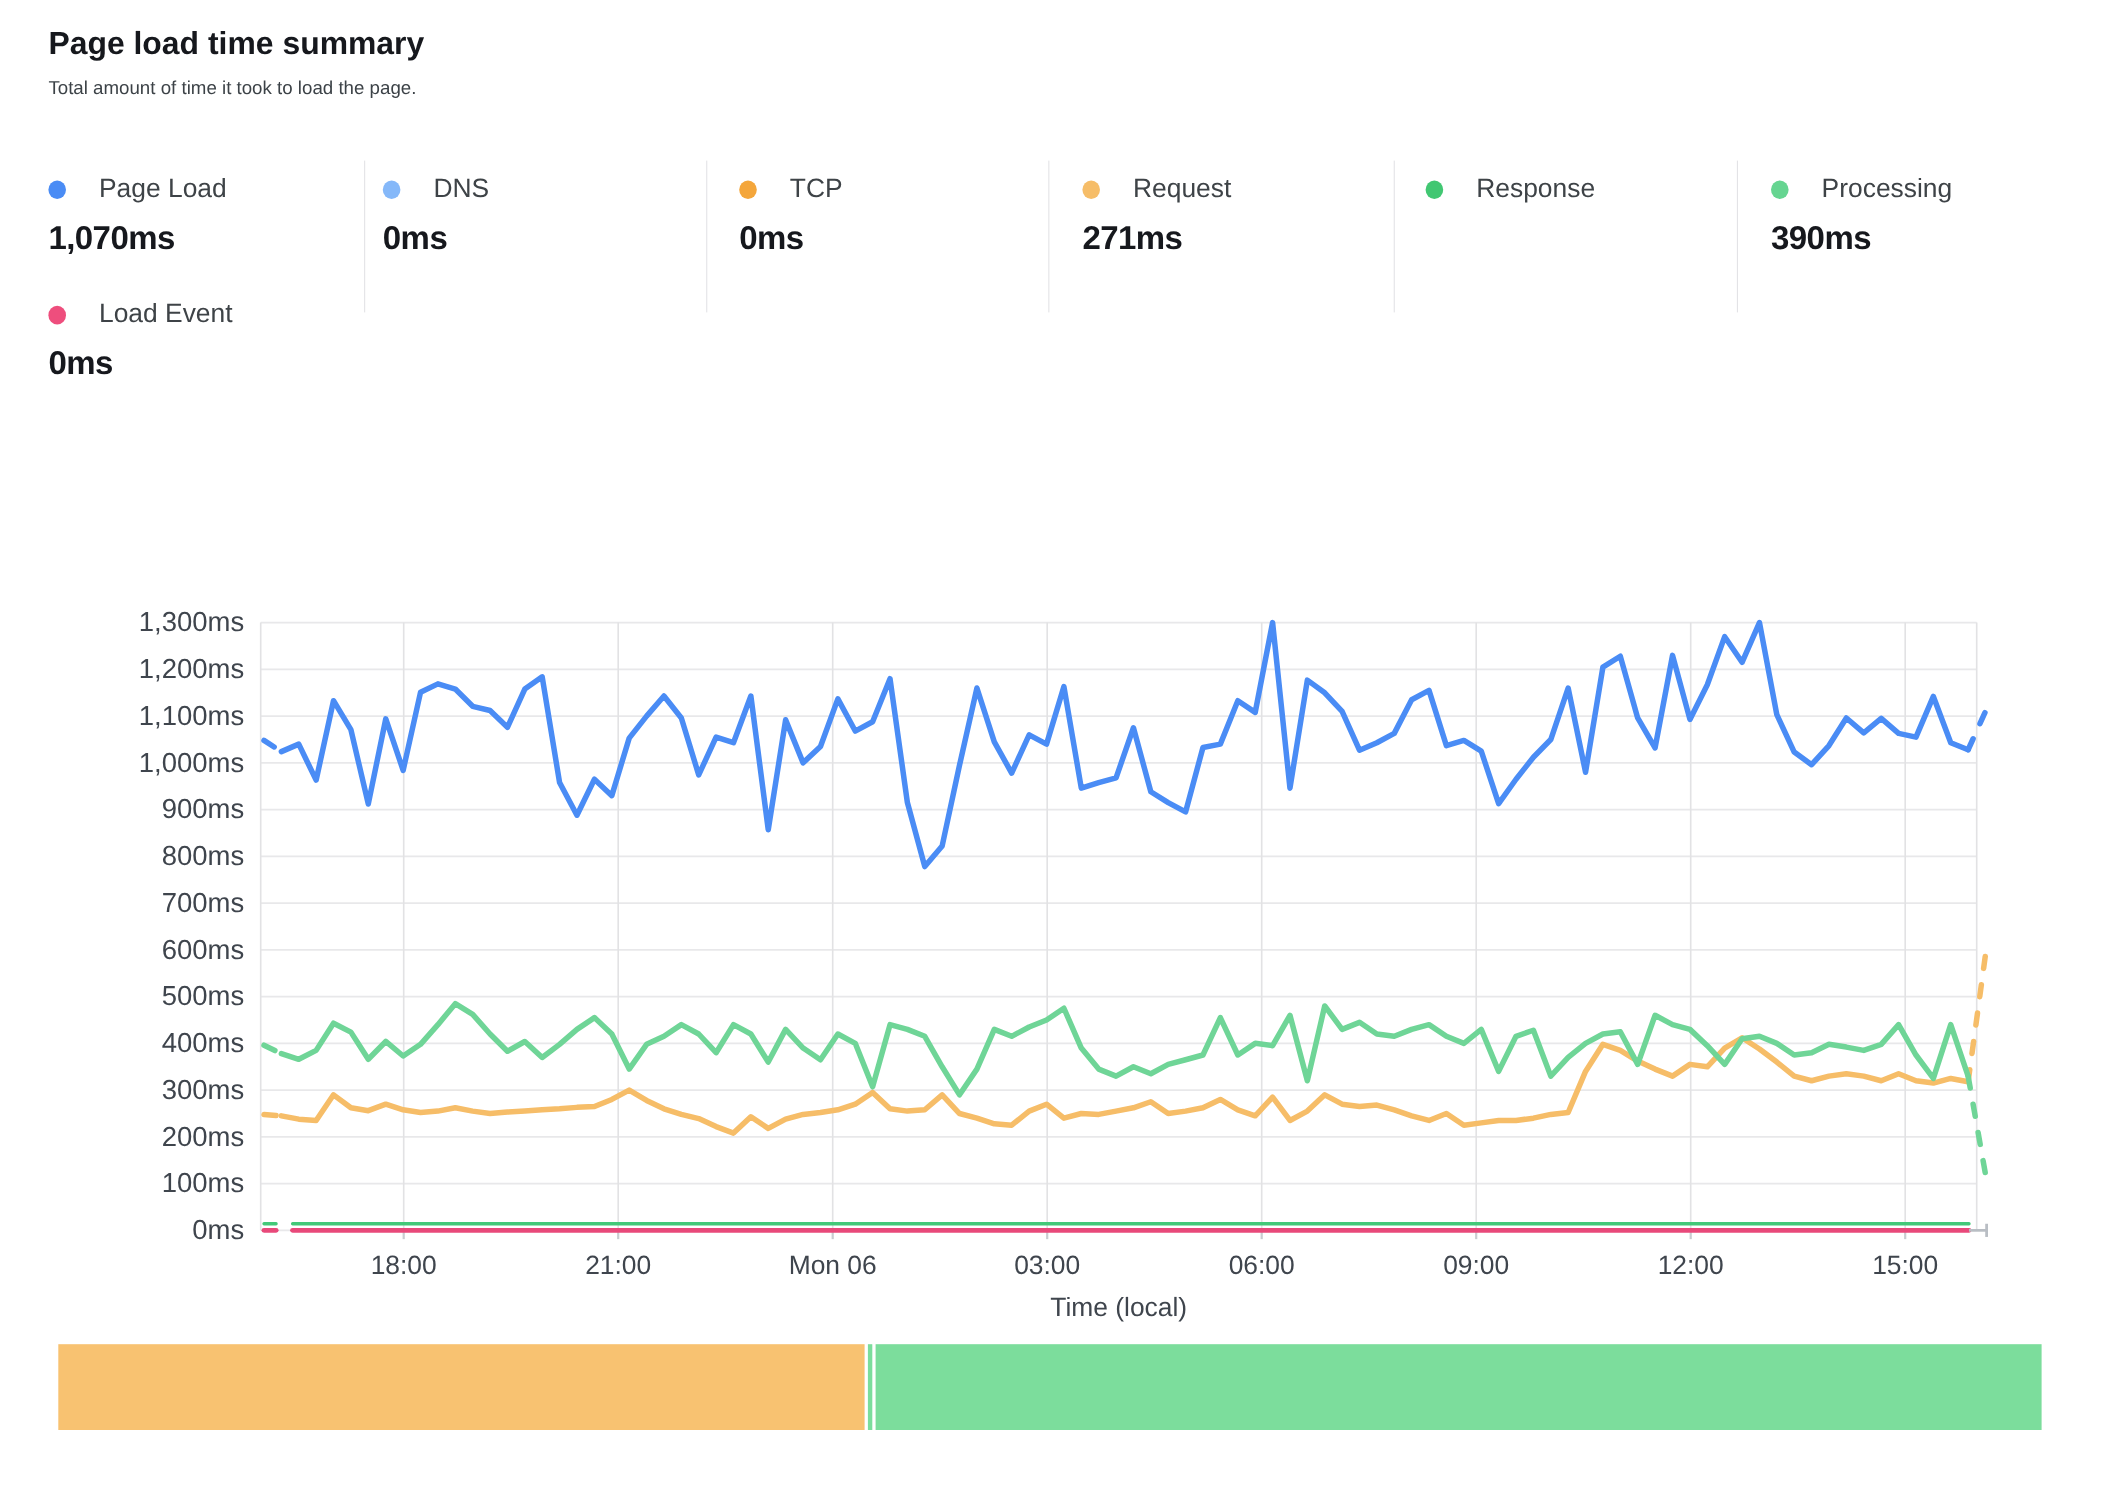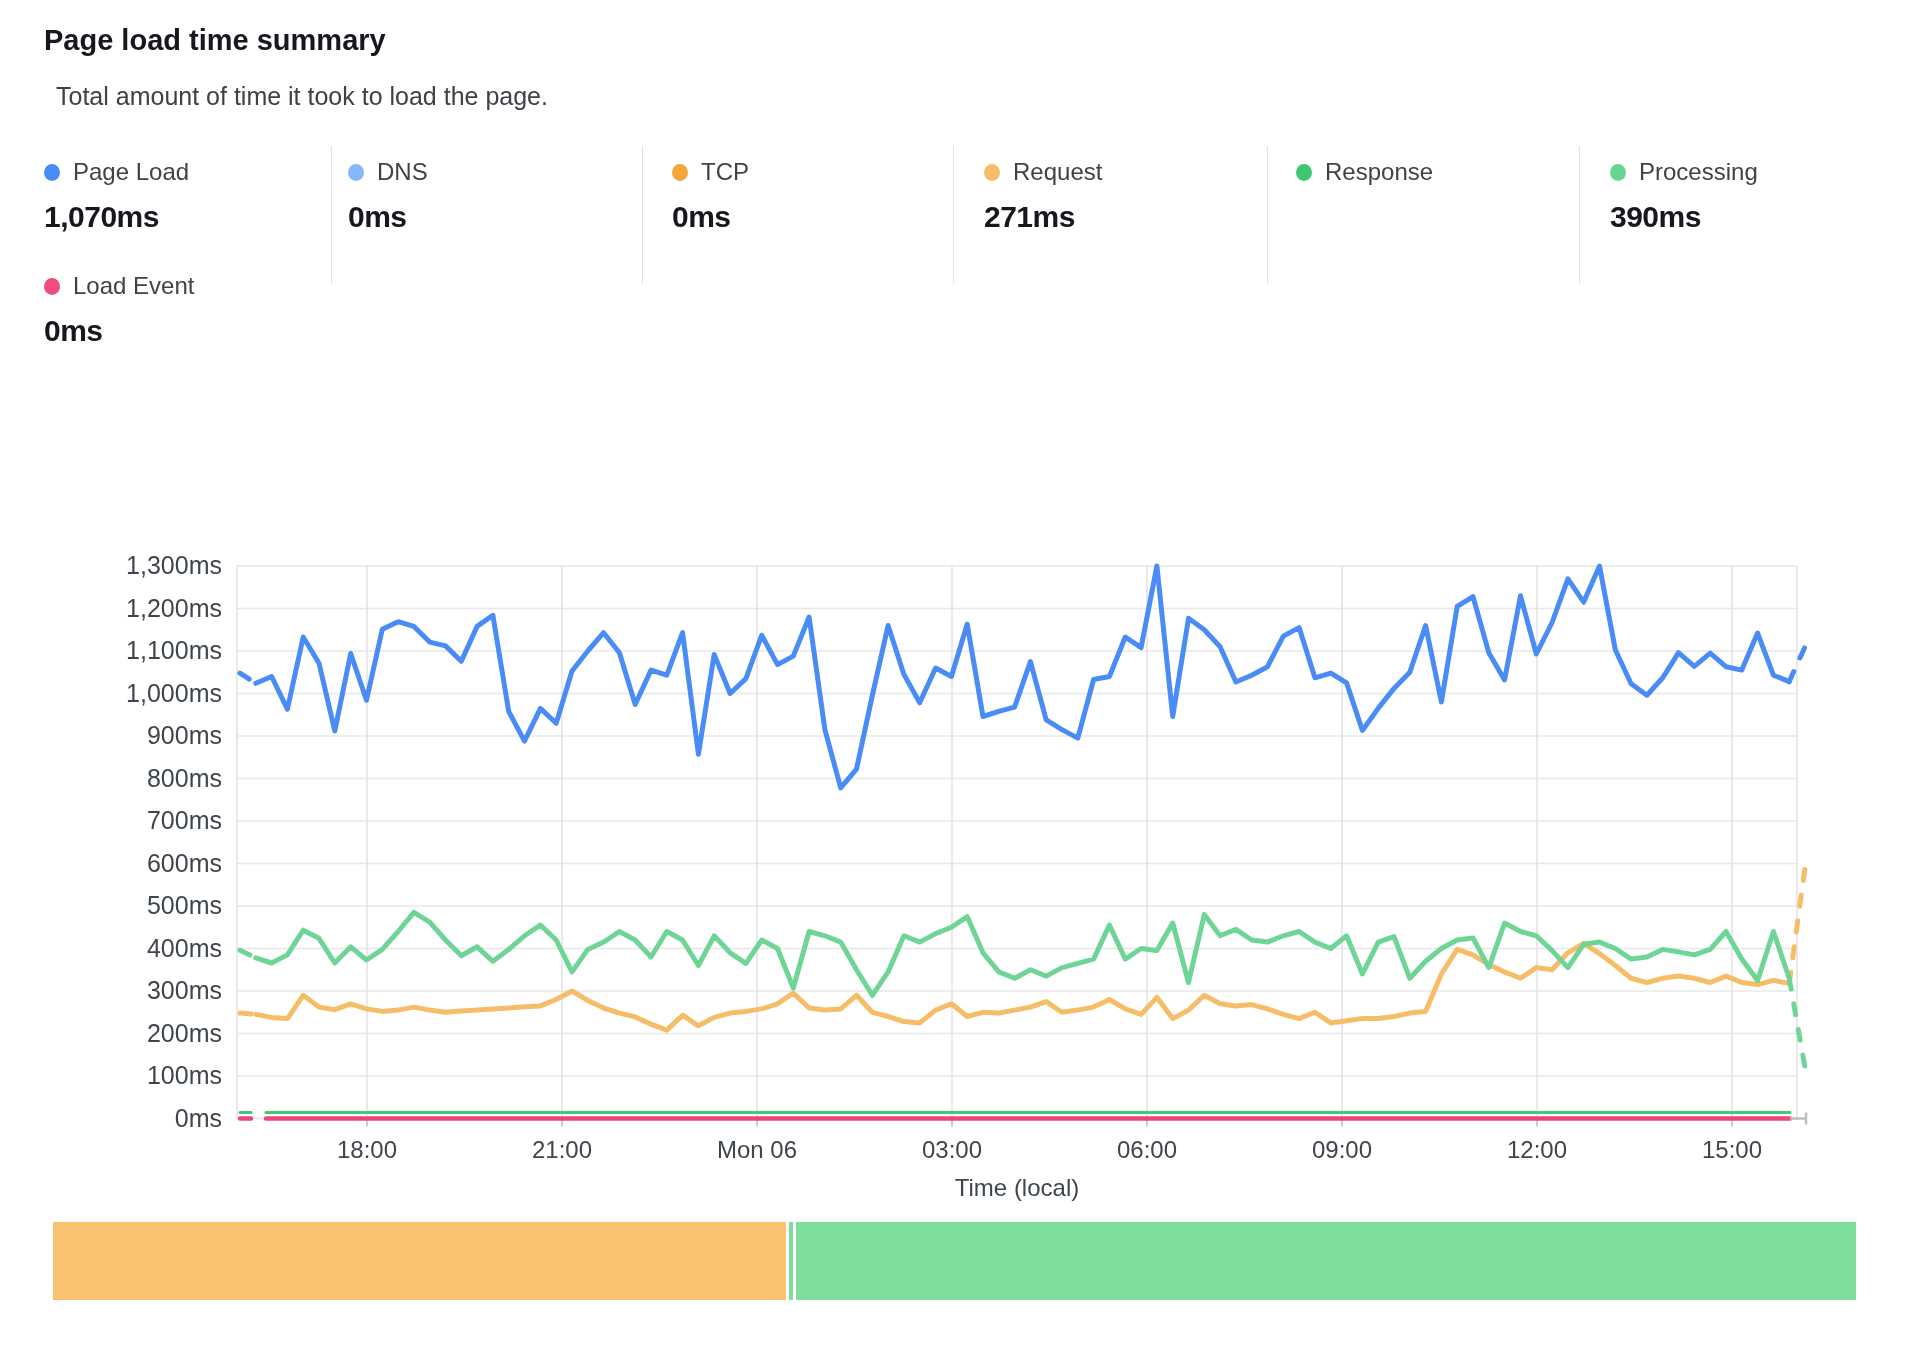--- a/index.html
+++ b/index.html
@@ -1,23 +1,23 @@
 <!DOCTYPE html>
 <html><head>
 <meta charset="utf-8">
 <style>
   html,body{margin:0;padding:0;background:#ffffff;}
   body{width:1910px;height:1352px;overflow:hidden;
        font-family:"Liberation Sans","DejaVu Sans",sans-serif;color:#16181d;}
   .page{position:relative;width:1830px;height:1352px;background:#fff;}
   .page-title{position:absolute;left:44px;top:24px;font-size:29px;font-weight:700;color:#16181d;margin:0;}
-  .page-subtitle{position:absolute;left:44px;top:70px;font-size:25px;font-weight:400;color:#3c4247;margin:12px;}
+  .page-subtitle{position:absolute;left:44px;top:70px;font-size:17px;font-weight:400;color:#3c4247;margin:0;}
   .metric{position:absolute;top:158px;width:292px;}
   .metric.load-event{top:272px;left:44px;}
-  .m-label{display:flex;align-items:center;gap:13px;font-size:24px;color:#3e4347;line-height:28px;}
+  .m-label{display:flex;align-items:center;gap:30px;font-size:24px;color:#3e4347;line-height:28px;}
   .m-dot{width:16px;height:17px;border-radius:50%;flex:0 0 auto;}
   .m-value{margin-top:14px;font-size:30px;font-weight:700;color:#16181d;letter-spacing:-0.5px;}
   .divider{position:absolute;top:146px;width:1px;height:138px;background:#e3e3e6;}
   #chart{position:absolute;left:0;top:0;width:1910px;height:1352px;}
   .brush{position:absolute;left:53px;top:1222px;width:1803px;height:78px;}
   .brush-seg{position:absolute;top:0;height:78px;}
 </style>
 </head>
 <body>
 

